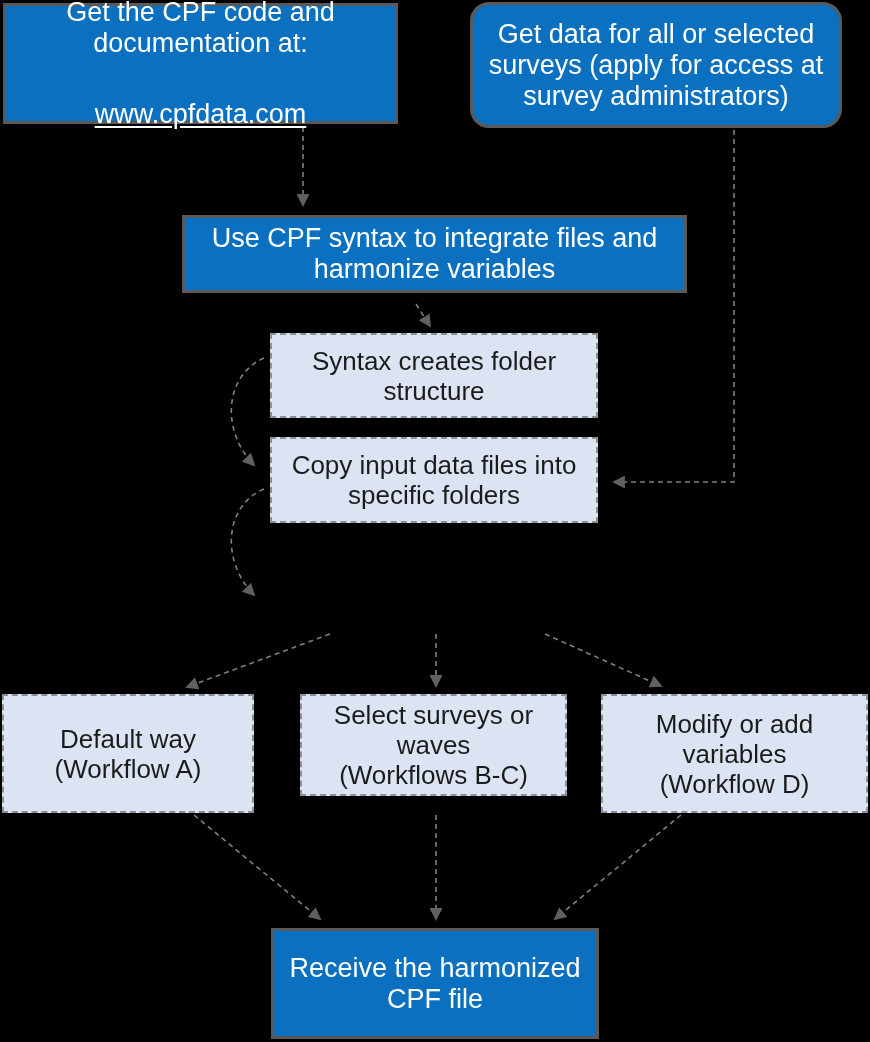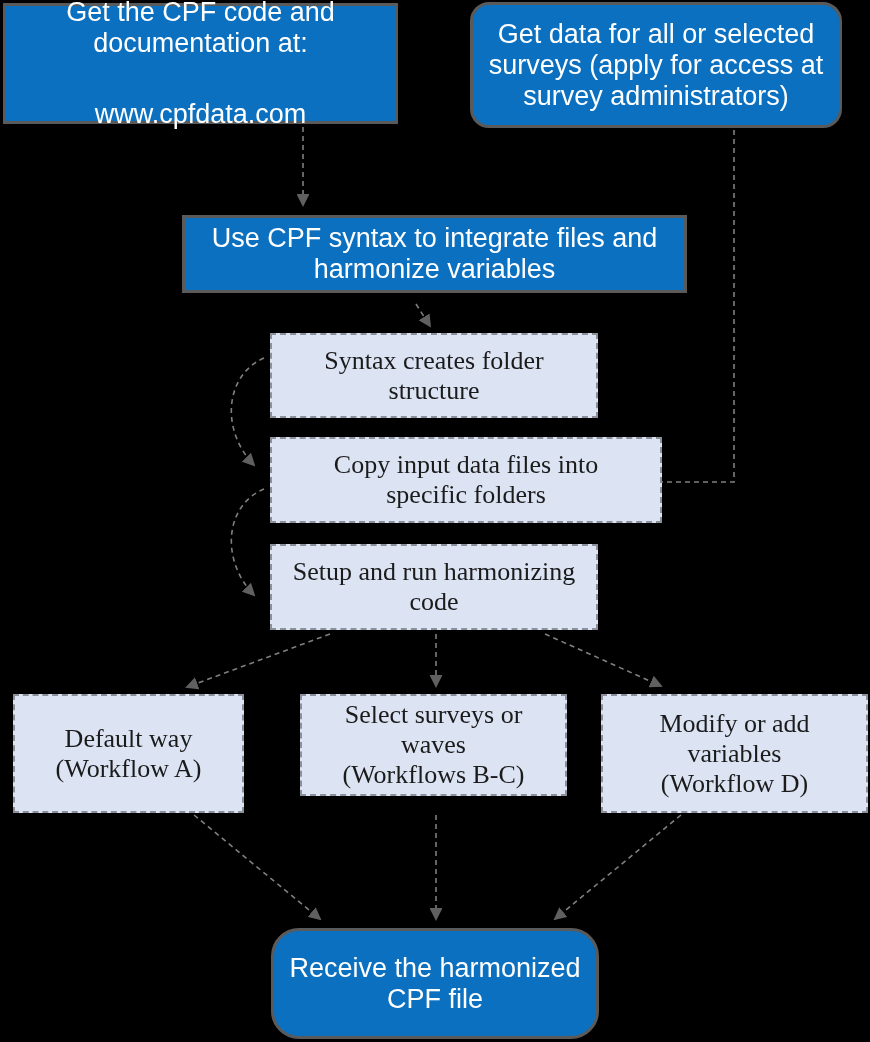--- a/index.html
+++ b/index.html
@@ -44,24 +44,24 @@
     color: var(--text-on-primary, #fff);
     font-size: 27px;
     line-height: 31px;
   }
   .node.secondary {
     background: var(--secondary-fill, #dce4f4);
     border: 2px dashed var(--secondary-border, #8b909a);
     color: var(--text-on-secondary, #1b1b1b);
     font-size: 26px;
     line-height: 30px;
-    font-family: Liberation Serif, serif;
   }
   .node-text { white-space: pre-line; }
   .node-link {
+    text-decoration: underline;
     text-underline-offset: 3px;
     cursor: pointer;
     margin-top: 40px;
   }
 </style>
 </head>
 <body>
 
 <div class="canvas">
 
@@ -99,45 +99,41 @@
   <div class="node primary" style="left:182px; top:215px; width:505px; height:78px;">
     <div class="node-text">Use CPF syntax to integrate files and
 harmonize variables</div>
   </div>
 
   <div class="node secondary" style="left:270px; top:333px; width:328px; height:85px;">
     <div class="node-text">Syntax creates folder
 structure</div>
   </div>
 
-  <div class="node secondary" style="left:270px; top:437px; width:392px; height:86px;">
+  <div class="node secondary" style="left:270px; top:437px; width:328px; height:86px;">
     <div class="node-text">Copy input data files into
 specific folders</div>
   </div>
 
-  <div class="node secondary" style="left:270px; top:544px; width:328px; height:86px;">
-    <div class="node-text">Setup and run harmonizing
-code</div>
-  </div>
 
-  <div class="node secondary" style="left:2px; top:694px; width:231px; height:119px;margin-left:11px;">
+  <div class="node secondary" style="left:2px; top:694px; width:252px; height:119px;">
     <div class="node-text">Default way
 (Workflow A)</div>
   </div>
 
   <div class="node secondary" style="left:300px; top:694px; width:267px; height:102px;">
     <div class="node-text">Select surveys or
 waves
 (Workflows B-C)</div>
   </div>
 
   <div class="node secondary" style="left:601px; top:694px; width:267px; height:119px;">
     <div class="node-text">Modify or add
 variables
 (Workflow D)</div>
   </div>
 
-  <div class="node primary" style="left:271px; top:928px; width:328px; height:111px;border-radius:28px;">
+  <div class="node primary" style="left:271px; top:928px; width:328px; height:111px;">
     <div class="node-text">Receive the harmonized
 CPF file</div>
   </div>
 
 </div>
 
 </body></html>

